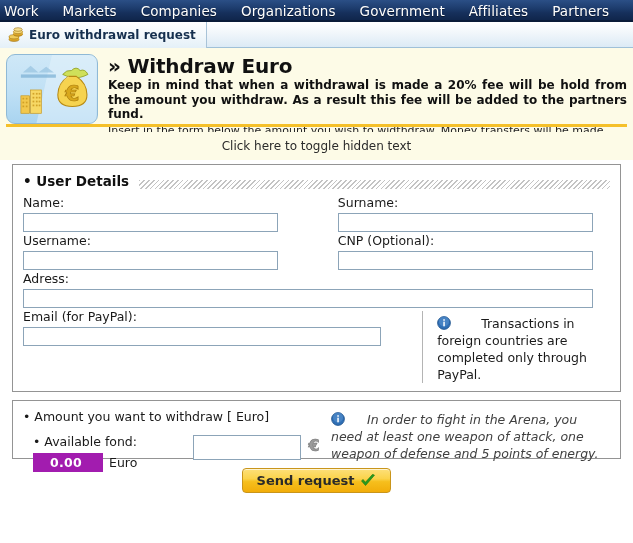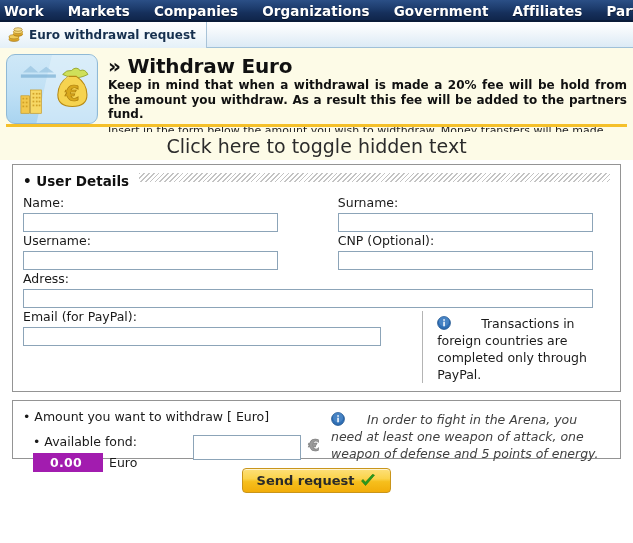--- a/index.html
+++ b/index.html
@@ -22,21 +22,21 @@
     white-space: nowrap;
   }
   .topnav::after {
     content:"";
     position:absolute; left:0; right:0; bottom:0; height:2px;
     background:#0a1b38;
   }
   .navitem {
     color: #ffffff;
     font-size: 13.5px;
-    font-weight: bold;
+    font-weight: normal;
     padding: 0 12px;
     letter-spacing: .1px;
     text-shadow: 0 1px 0 rgba(0,0,0,.45);
     line-height: 20px;
     flex: 0 0 auto;
   }
   .navitem.first { padding-left: 4px; }
 
   
   .tabstrip {
@@ -112,21 +112,21 @@
 
   
   .toggle-row {
     background: #fdfbe7;
     height: 28px;
     display: flex;
     align-items: center;
     justify-content: center;
   }
   .toggle-link {
-    font-size: 19px;
+    font-size: 12px;
     color: #2b2b2b;
     cursor: pointer;
   }
 
   
   .page {
     background: #ffffff;
     padding: 4px 12px 0 12px;
   }
 
@@ -135,21 +135,21 @@
     background: #ffffff;
     position: relative;
   }
   .panel + .panel { margin-top: 8px; }
 
   
   .panel-user { height: 228px; padding: 8px 10px 0 10px; }
 
   .section-head {
     display: flex;
-    align-items: flex-start;
+    align-items: flex-end;
     gap: 10px;
     margin-bottom: 6px;
   }
   .section-title {
     font-size: 13.5px;
     font-weight: bold;
     color: #111111;
     white-space: nowrap;
   }
   .hatch {

